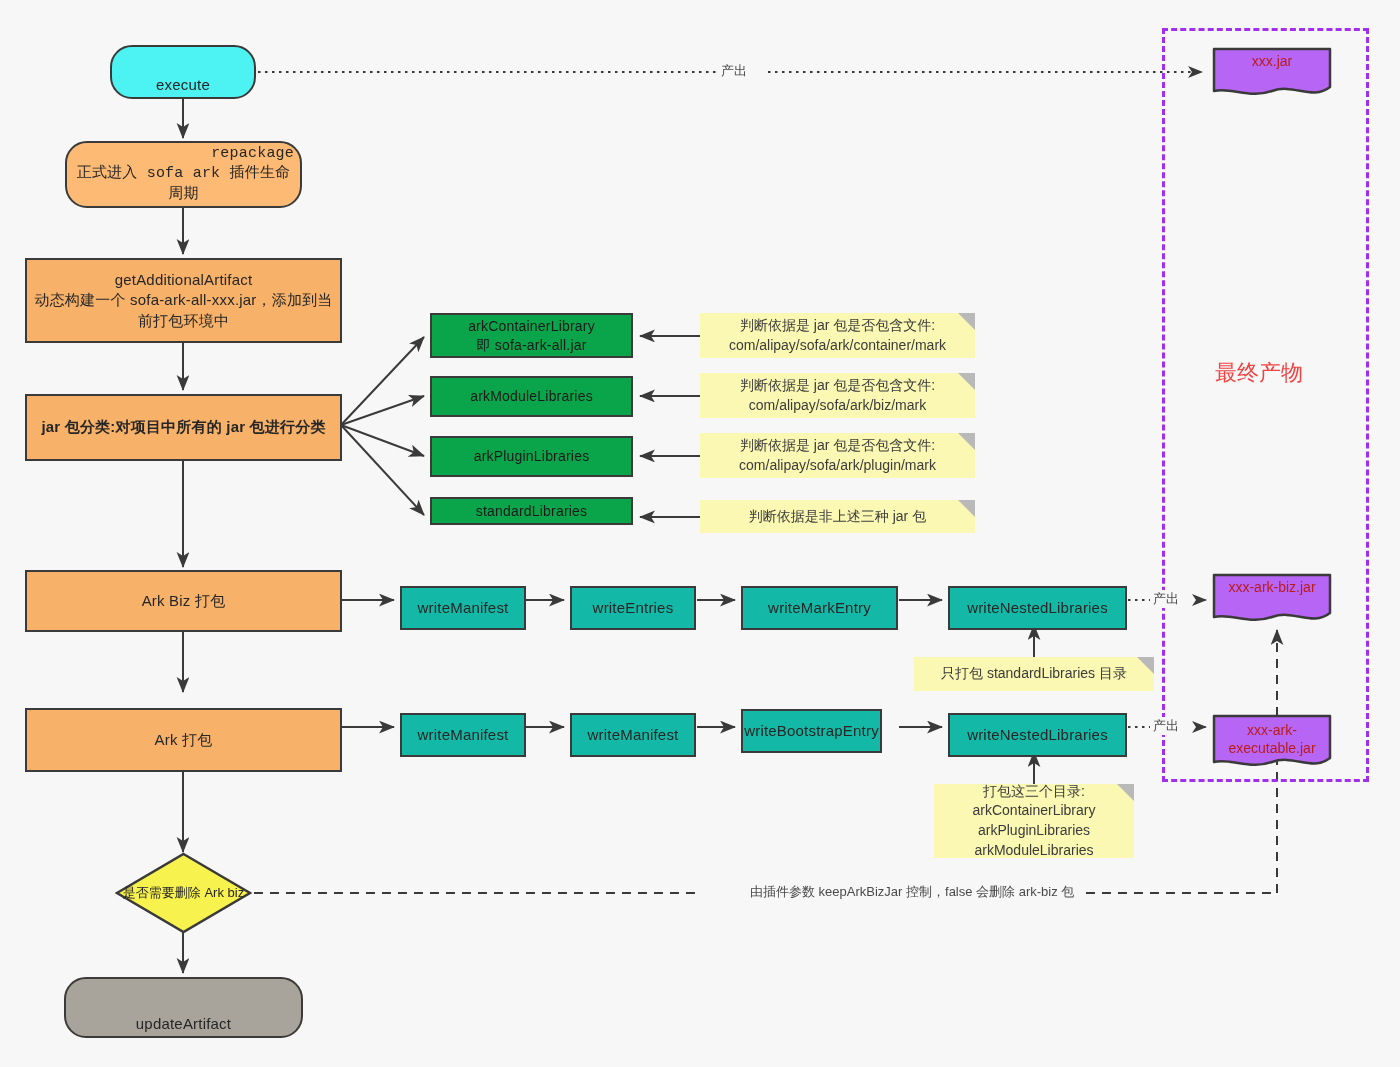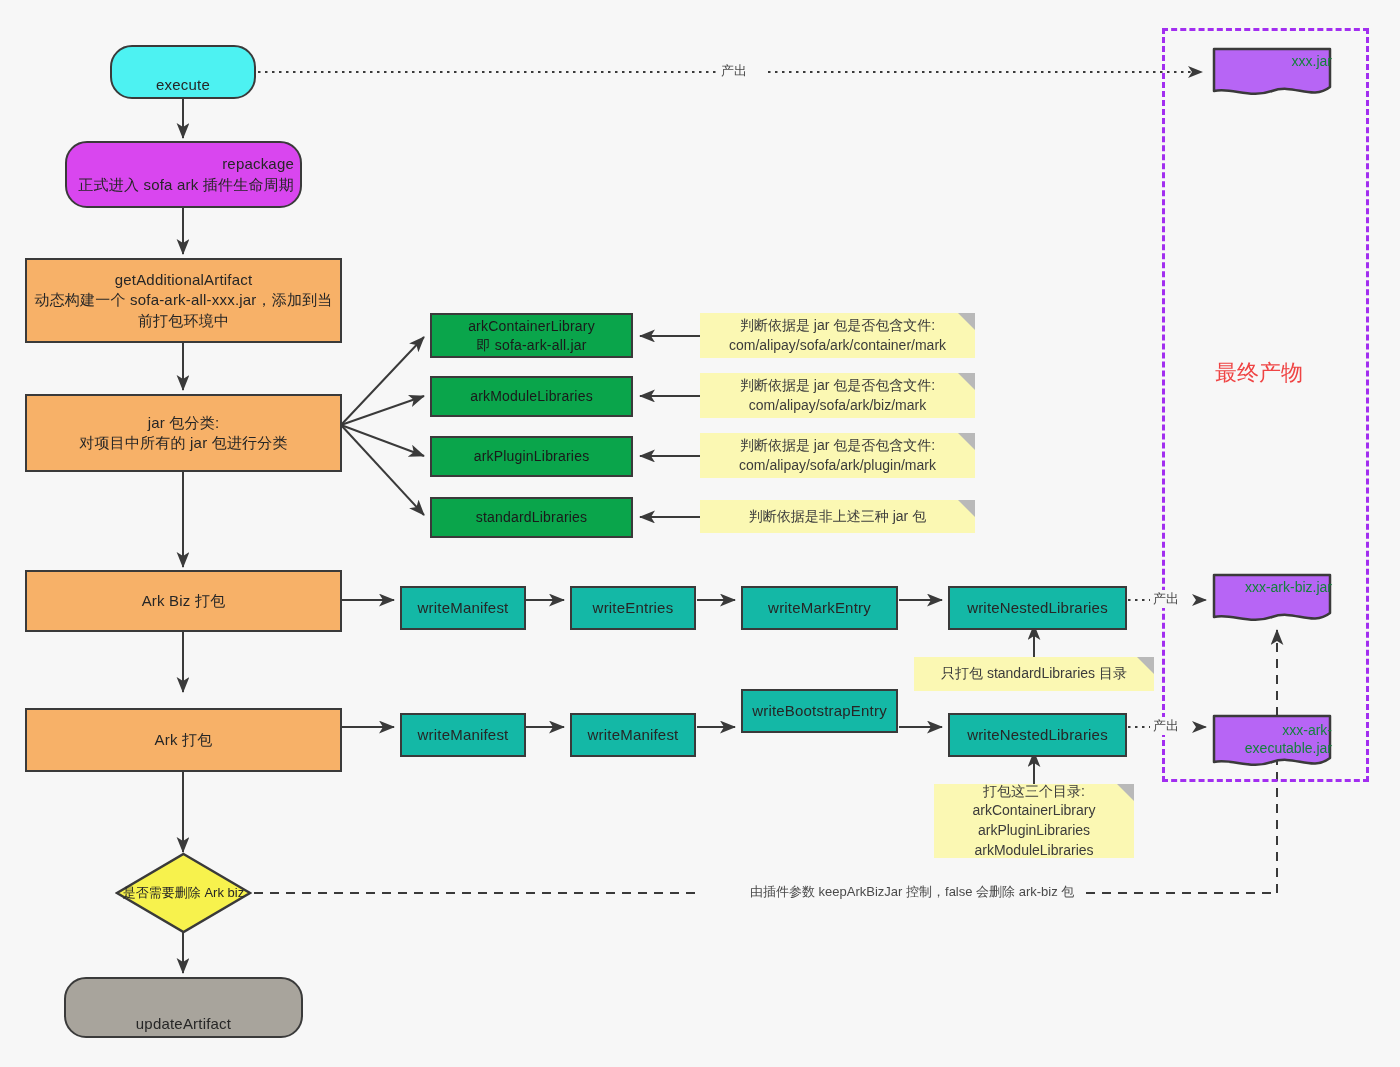--- a/index.html
+++ b/index.html
@@ -30,21 +30,21 @@
     border:2px solid #3a3a3a;
     color:#262626;
     font-size:15px;
     line-height:1.35;
     letter-spacing:.2px;
     padding:2px 6px;
   }
   .node span{display:block;}
   .rounded{border-radius:22px;align-items:flex-end;}
   .cyan{background:#4df2f2;}
-  .green-lt{background:#d946ef;}
+  .green-lt{background:#fdba74;font-family:Liberation Mono, monospace;}
   .orange{background:#f7b168;}
   .green{background:#0aa54b;color:#1a1a1a;}
   .blue{background:#14b8a6;margin-top:8px;}
   .gray{background:#a8a49c;}
   .diamond-wrap{
     position:absolute;
     display:flex;
     align-items:center;
     justify-content:center;
   }
@@ -82,23 +82,23 @@
     border-top:17px solid #b9b9b9;
   }
   .jar{
     position:absolute;
   }
   .jar svg{display:block;}
   .jar .jar-label{
     position:absolute;
     left:0;right:0;
     top:6px;
-    text-align:right;
+    text-align:center;
     font-size:14px;
-    color:#15803d;
+    color:#b91c1c;
     line-height:1.25;
     pointer-events:none;
   }
   .edge-label{
     position:absolute;
     font-size:13px;
     color:#4a4a4a;
     background:#f7f7f7;
     padding:0 3px;
     white-space:nowrap;
@@ -192,39 +192,39 @@
     <span>repackage</span>
     <span>正式进入 sofa ark 插件生命周期</span>
   </div>
 
   <div class="node orange" style="left:25px;top:258px;width:317px;height:85px;flex-direction:column;">
     <span>getAdditionalArtifact</span>
     <span>动态构建一个 sofa-ark-all-xxx.jar，添加到当</span>
     <span>前打包环境中</span>
   </div>
 
-  <div class="node orange" style="left:25px;top:394px;width:317px;height:78px;flex-direction:column;">
+  <div class="node orange" style="left:25px;top:394px;width:317px;height:67px;flex-direction:row;font-weight:bold;">
     <span>jar 包分类:</span>
     <span>对项目中所有的 jar 包进行分类</span>
   </div>
 
   <div class="node green" style="left:430px;top:313px;width:203px;height:45px;flex-direction:column;font-size:14px;">
     <span>arkContainerLibrary</span>
     <span>即 sofa-ark-all.jar</span>
   </div>
 
   <div class="node green" style="left:430px;top:376px;width:203px;height:41px;font-size:14px;">
     <span>arkModuleLibraries</span>
   </div>
 
   <div class="node green" style="left:430px;top:436px;width:203px;height:41px;font-size:14px;">
     <span>arkPluginLibraries</span>
   </div>
 
-  <div class="node green" style="left:430px;top:497px;width:203px;height:41px;font-size:14px;">
+  <div class="node green" style="left:430px;top:497px;width:203px;height:28px;font-size:14px;">
     <span>standardLibraries</span>
   </div>
 
   <div class="node orange" style="left:25px;top:570px;width:317px;height:62px;">
     <span>Ark Biz 打包</span>
   </div>
 
   <div class="node orange" style="left:25px;top:708px;width:317px;height:64px;">
     <span>Ark 打包</span>
   </div>
@@ -241,21 +241,21 @@
   <div class="node blue" style="left:948px;top:578px;width:179px;height:44px;">
     <span>writeNestedLibraries</span>
   </div>
 
   <div class="node blue" style="left:400px;top:705px;width:126px;height:44px;">
     <span>writeManifest</span>
   </div>
   <div class="node blue" style="left:570px;top:705px;width:126px;height:44px;">
     <span>writeManifest</span>
   </div>
-  <div class="node blue" style="left:741px;top:681px;width:157px;height:44px;">
+  <div class="node blue" style="left:741px;top:701px;width:141px;height:44px;">
     <span>writeBootstrapEntry</span>
   </div>
   <div class="node blue" style="left:948px;top:705px;width:179px;height:44px;">
     <span>writeNestedLibraries</span>
   </div>
 
   <div class="diamond-wrap" style="left:115px;top:852px;width:137px;height:82px;">
     <svg class="diamond-shape" viewBox="0 0 137 82" preserveAspectRatio="none">
       <polygon points="68.5,2 135,41 68.5,80 2,41" fill="#f7f24d" stroke="#3a3a3a" stroke-width="2.5"></polygon>
     </svg>

